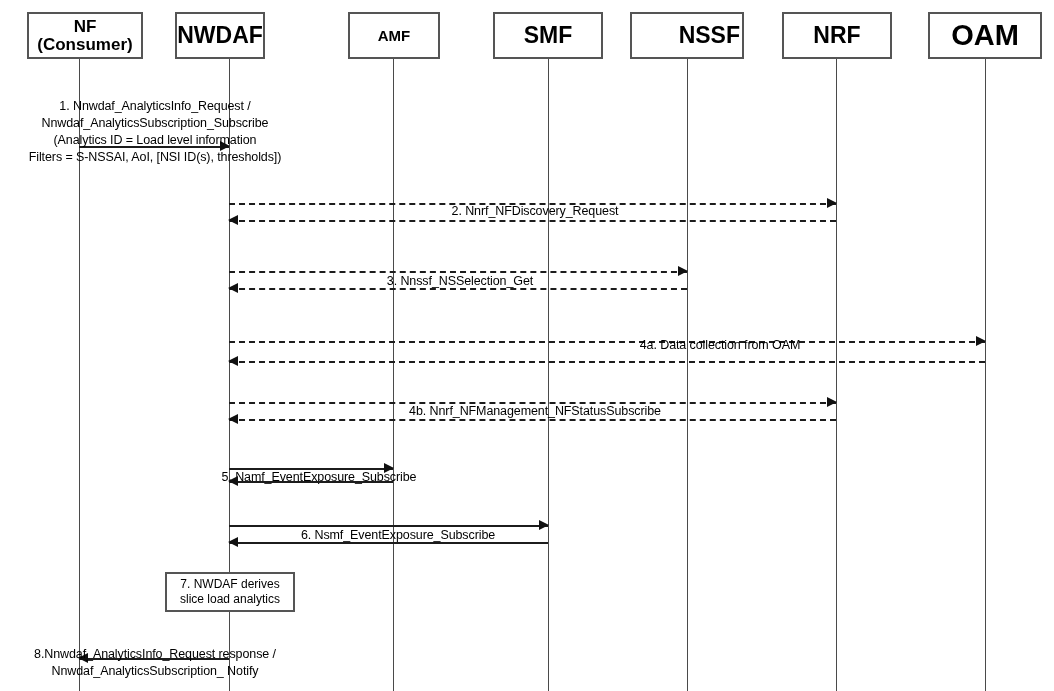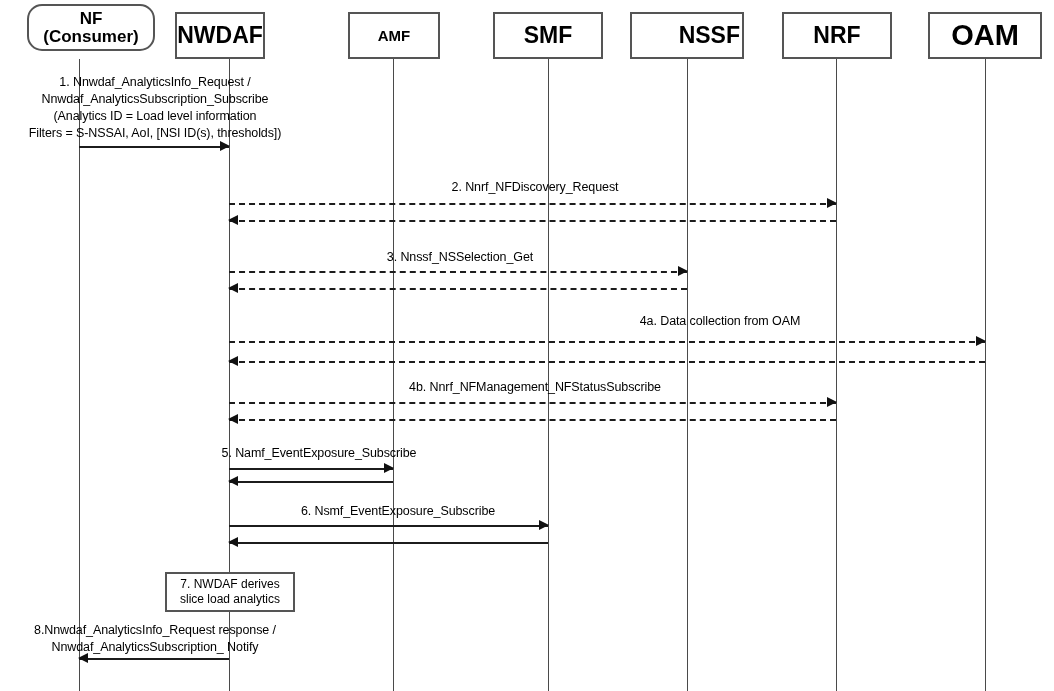--- a/index.html
+++ b/index.html
@@ -80,20 +80,21 @@
   }
   
   .msg-label {
     position: absolute;
     font-size: 12.5px;
     line-height: 15.5px;
     color: #000000;
     text-align: center;
     white-space: pre-line;
     letter-spacing: -0.1px;
+    margin-top: 24px;
   }
   .msg-label.multiline {
     line-height: 17px;
   }
   
   .note-box {
     position: absolute;
     box-sizing: border-box;
     border: 2px solid #737373;
     background: #ffffff;
@@ -185,21 +186,21 @@
         <div class="head"></div>
       </div>
       <div class="msg solid dir-left" style="left: 79px; width: 150px; top: 658px;">
         <div class="line" style="border-top-color: rgb(28, 28, 28);"></div>
         <div class="head"></div>
       </div>
       <div class="msg-label multiline" style="left: 0px; top: 622px; width: 310px;">8.Nnwdaf_AnalyticsInfo_Request response /
 Nnwdaf_AnalyticsSubscription_ Notify</div>
     </div>
   <div id="participants-layer">
-      <div class="participant-box" style="left: 27px; top: 4px; width: 128px; height: 47px; font-size: 17px; border-color: rgb(85, 85, 85); border-radius: 15px;">
+      <div class="participant-box" style="left: 27px; top: 12px; width: 116px; height: 47px; font-size: 17px; border-color: rgb(85, 85, 85);">
         <span class="plabel">NF
 (Consumer)</span>
       </div>
       <div class="participant-box" style="left: 175px; top: 12px; width: 90px; height: 47px; font-size: 23px; border-color: rgb(85, 85, 85);">
         <span class="plabel">NWDAF</span>
       </div>
       <div class="participant-box" style="left: 348px; top: 12px; width: 92px; height: 47px; font-size: 15px; border-color: rgb(85, 85, 85);">
         <span class="plabel">AMF</span>
       </div>
       <div class="participant-box" style="left: 493px; top: 12px; width: 110px; height: 47px; font-size: 23px; border-color: rgb(85, 85, 85); justify-content: center;">

